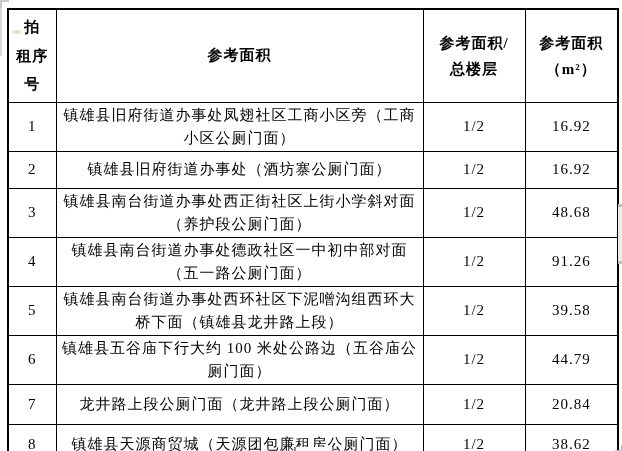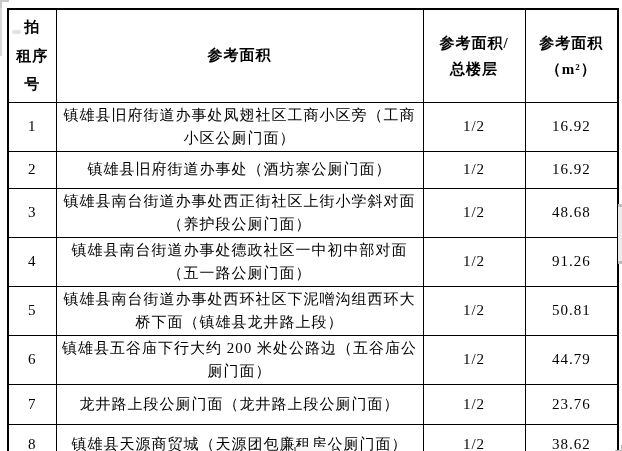--- a/index.html
+++ b/index.html
@@ -160,33 +160,33 @@
     <tr style="height:45px;">
       <td>4</td>
       <td>镇雄县南台街道办事处德政社区一中初中部对面（五一路公厕门面）</td>
       <td>1/2</td>
       <td>91.26</td>
     </tr>
     <tr style="height:47px;">
       <td>5</td>
       <td>镇雄县南台街道办事处西环社区下泥噌沟组西环大桥下面（镇雄县龙井路上段）</td>
       <td>1/2</td>
-      <td>50.81</td>
+      <td>39.58</td>
     </tr>
     <tr style="height:45px;">
       <td>6</td>
-      <td>镇雄县五谷庙下行大约 200 米处公路边（五谷庙公厕门面）</td>
+      <td>镇雄县五谷庙下行大约 100 米处公路边（五谷庙公厕门面）</td>
       <td>1/2</td>
       <td>44.79</td>
     </tr>
     <tr style="height:40px;">
       <td>7</td>
       <td>龙井路上段公厕门面（龙井路上段公厕门面）</td>
       <td>1/2</td>
-      <td>23.76</td>
+      <td>20.84</td>
     </tr>
     <tr style="height:41px;">
       <td>8</td>
       <td>镇雄县天源商贸城（天源团包廉租房公厕门面）</td>
       <td>1/2</td>
       <td>38.62</td>
     </tr>
   </tbody>
     </table>
 

